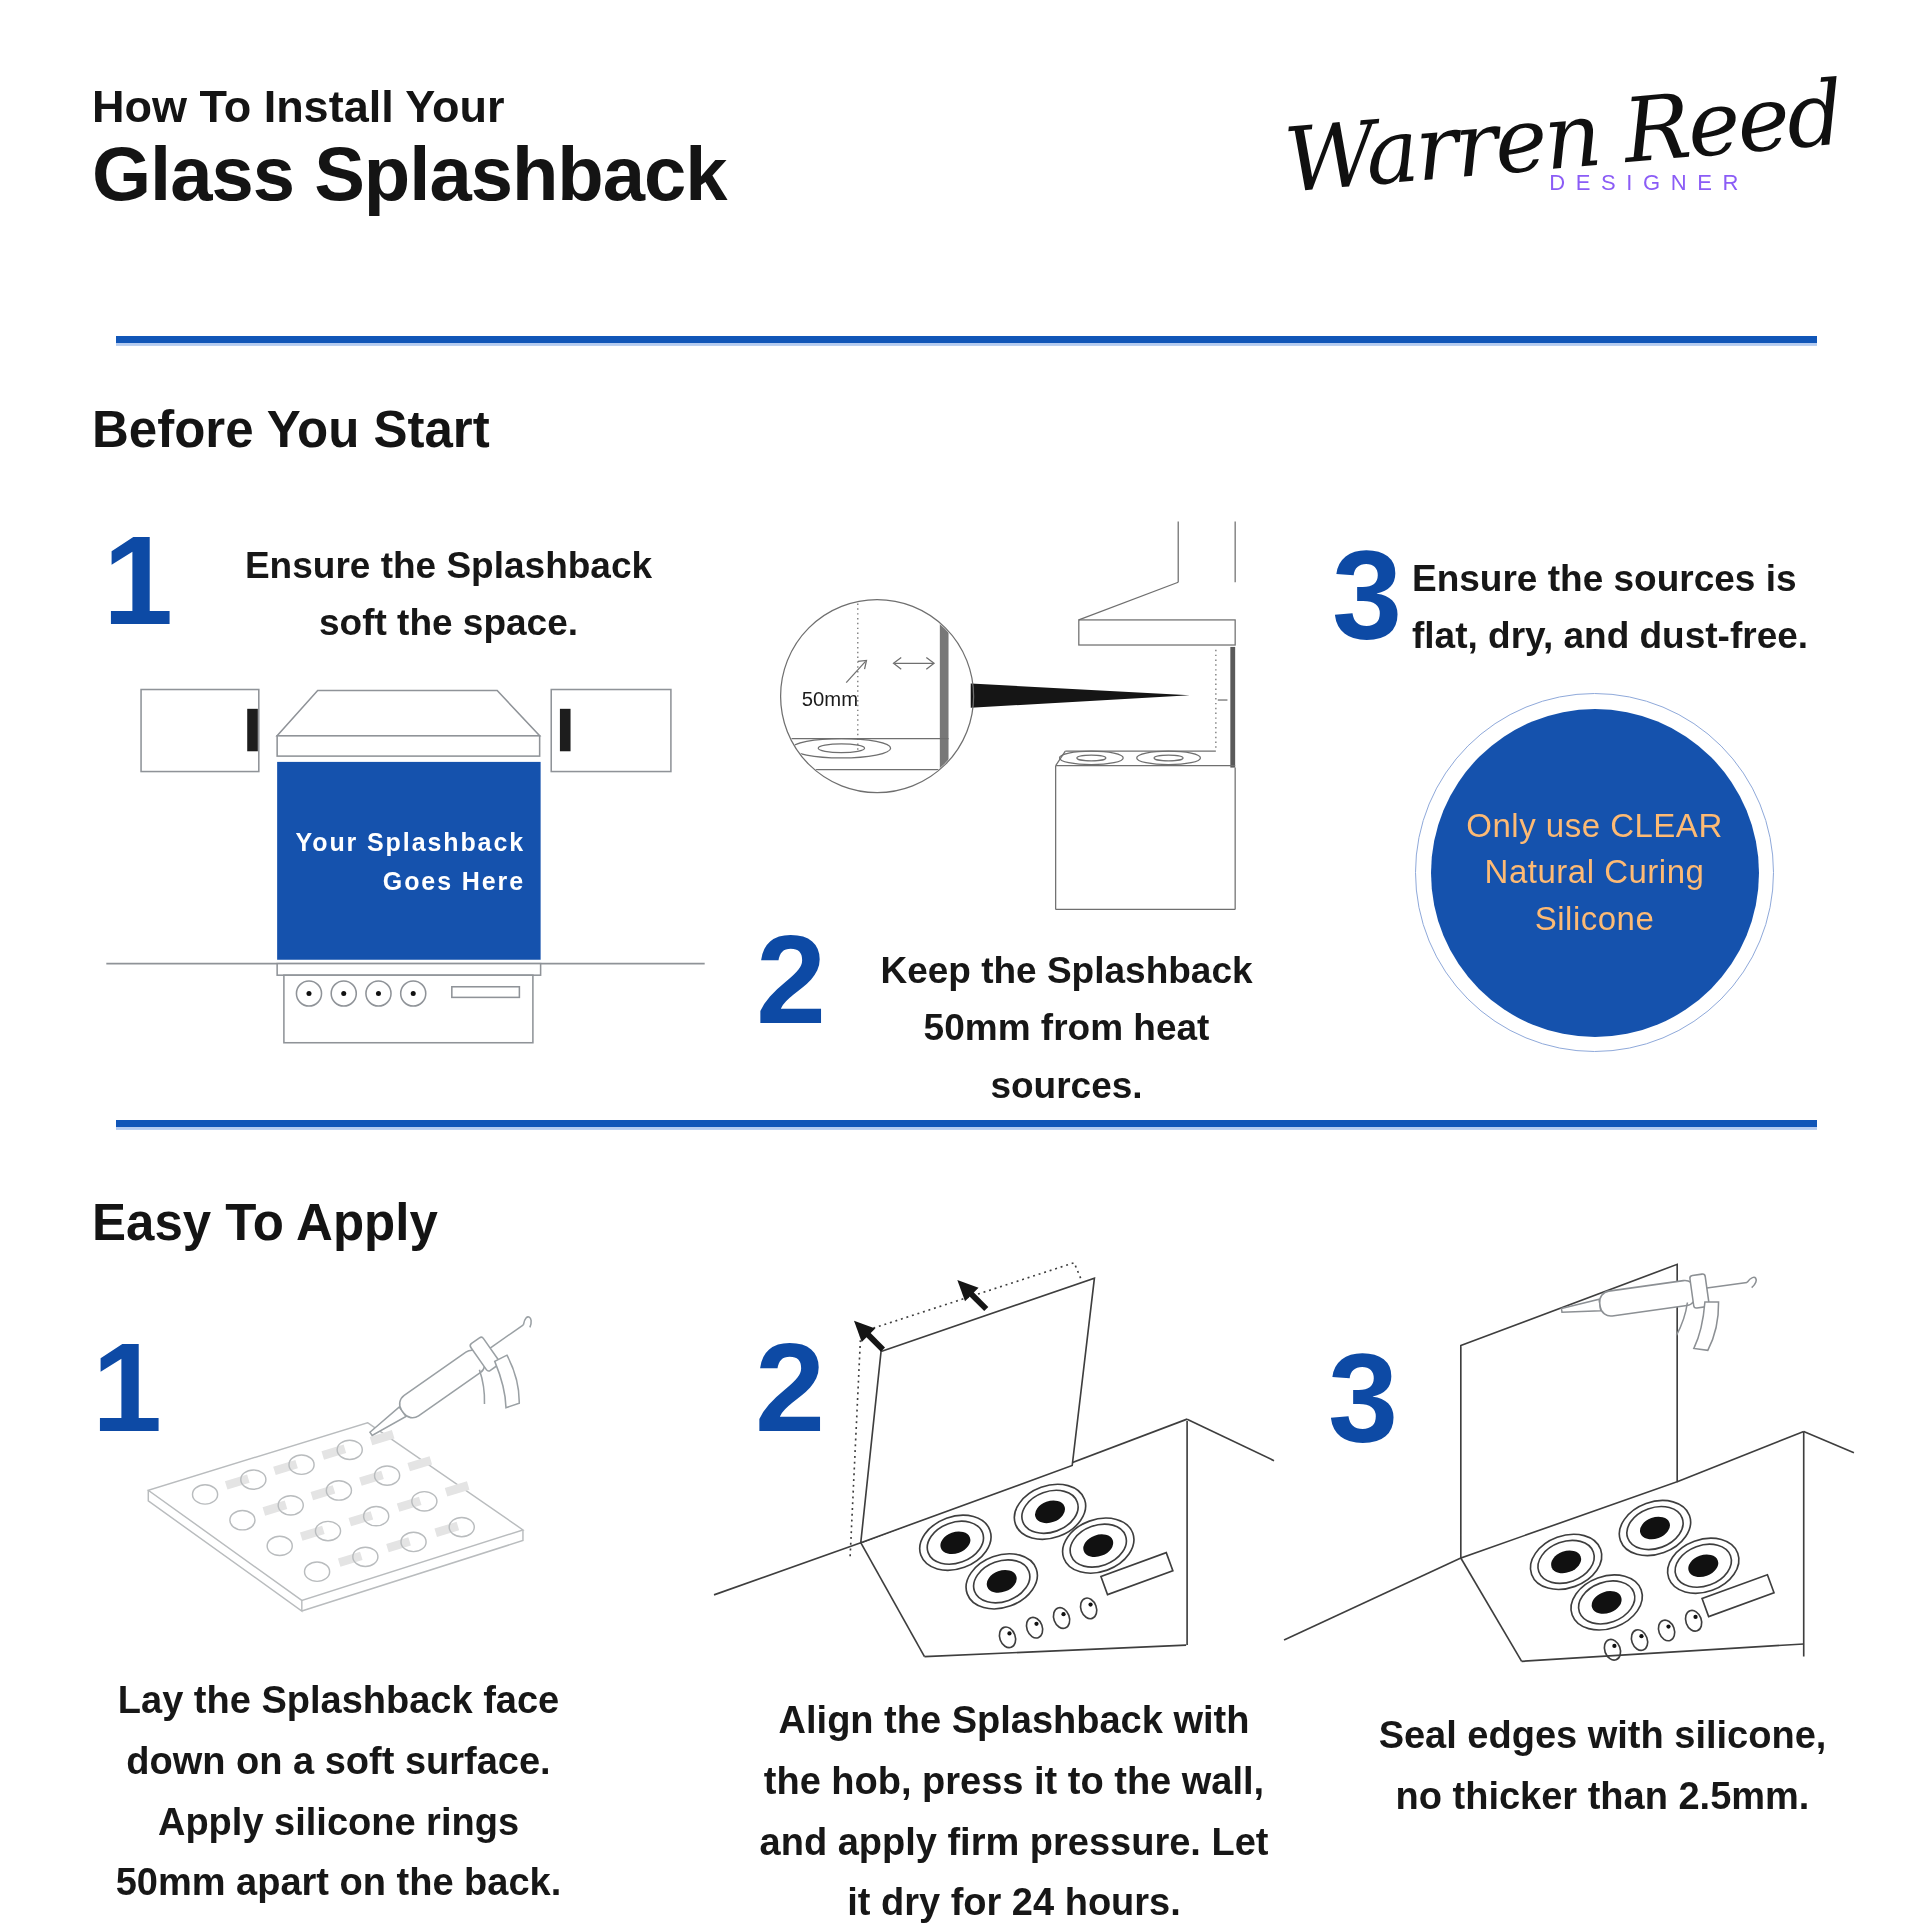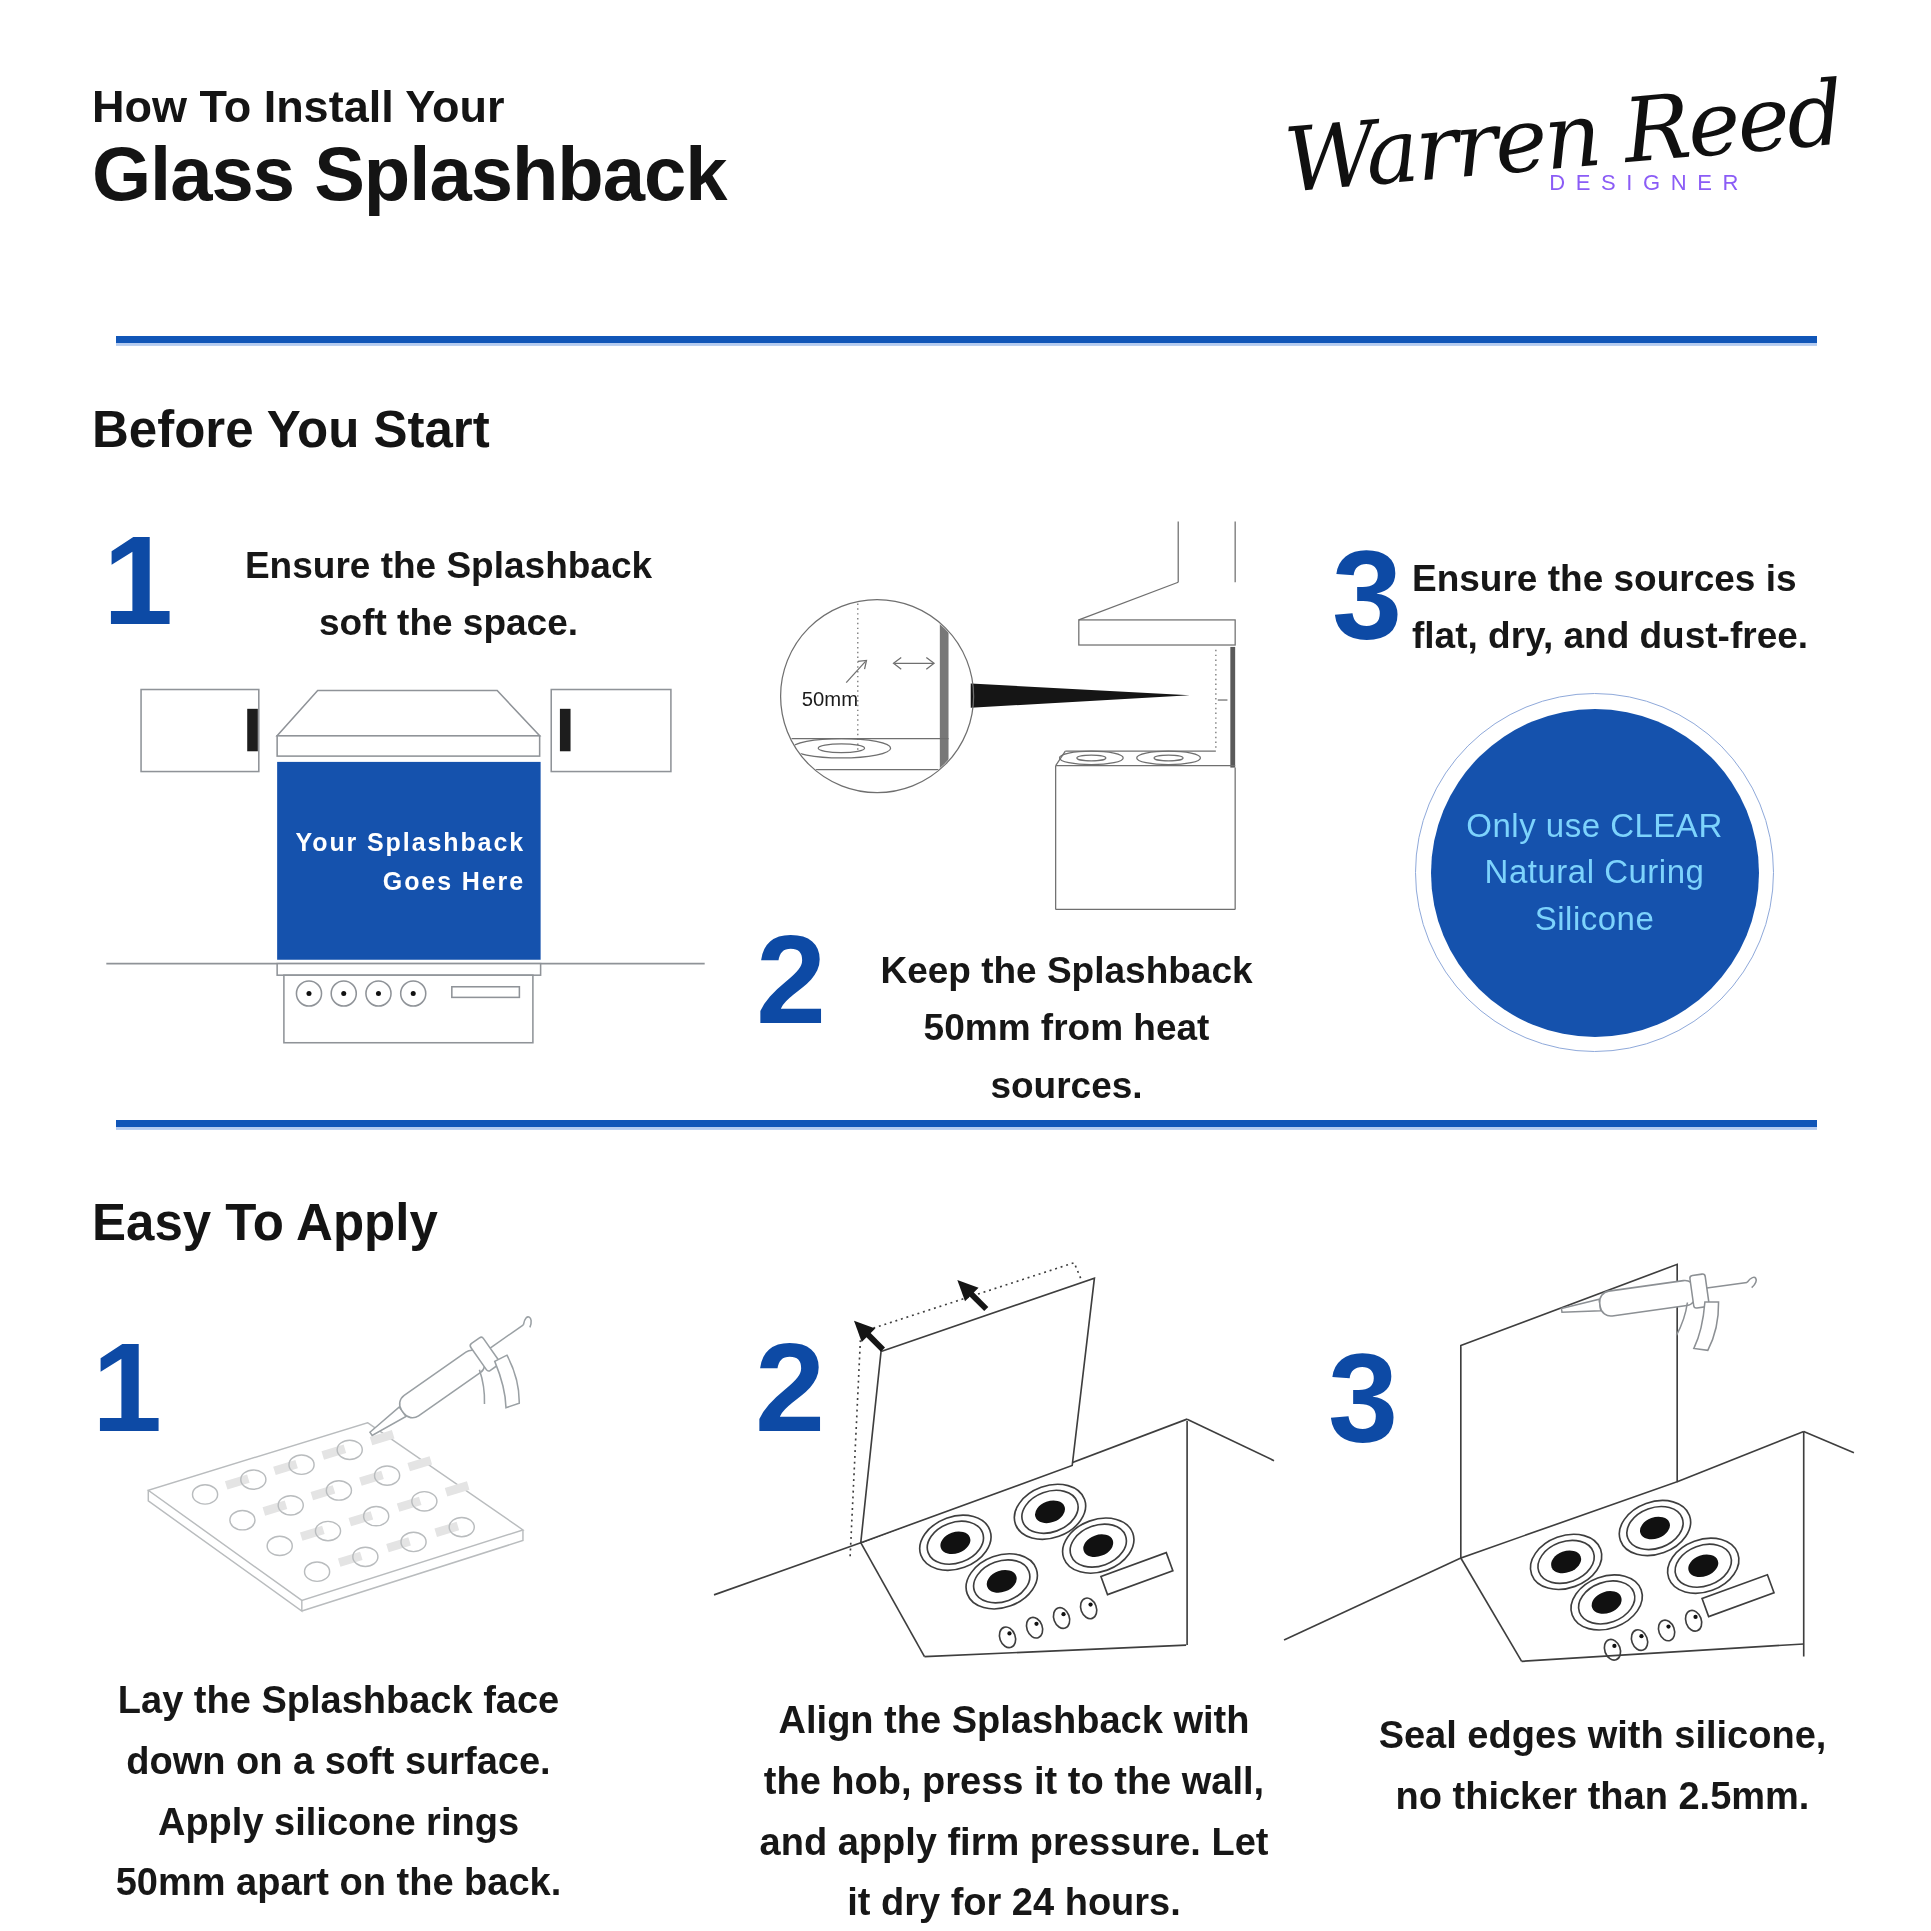--- a/index.html
+++ b/index.html
@@ -59,21 +59,21 @@
   
   .badge-outer{
     left:1415px;top:693px;width:359px;height:359px;border-radius:50%;
     border:1px solid #8fa9da;box-sizing:border-box;
   }
   .badge-inner{
     position:absolute;left:14.5px;top:14.5px;width:328px;height:328px;border-radius:50%;
     background:var(--blue-primary,#1552ad);display:flex;align-items:center;justify-content:center;
   }
   .badge-text{
-    color:#7dd3fc;font-size:33px;line-height:1.4;text-align:center;white-space:pre-line;
+    color:#fdba74;font-size:33px;line-height:1.4;text-align:center;white-space:pre-line;
     font-weight:400;letter-spacing:0.5px;
   }
   
   .splash-label{
     left:277px;top:823px;width:248px;color:#ffffff;font-size:25px;line-height:1.55;
     letter-spacing:1.9px;text-align:right;white-space:pre-line;font-weight:700;
   }
   
   svg.ill{overflow:visible;}
   .lt{stroke:#8f9398;stroke-width:1.6;fill:none;}            

